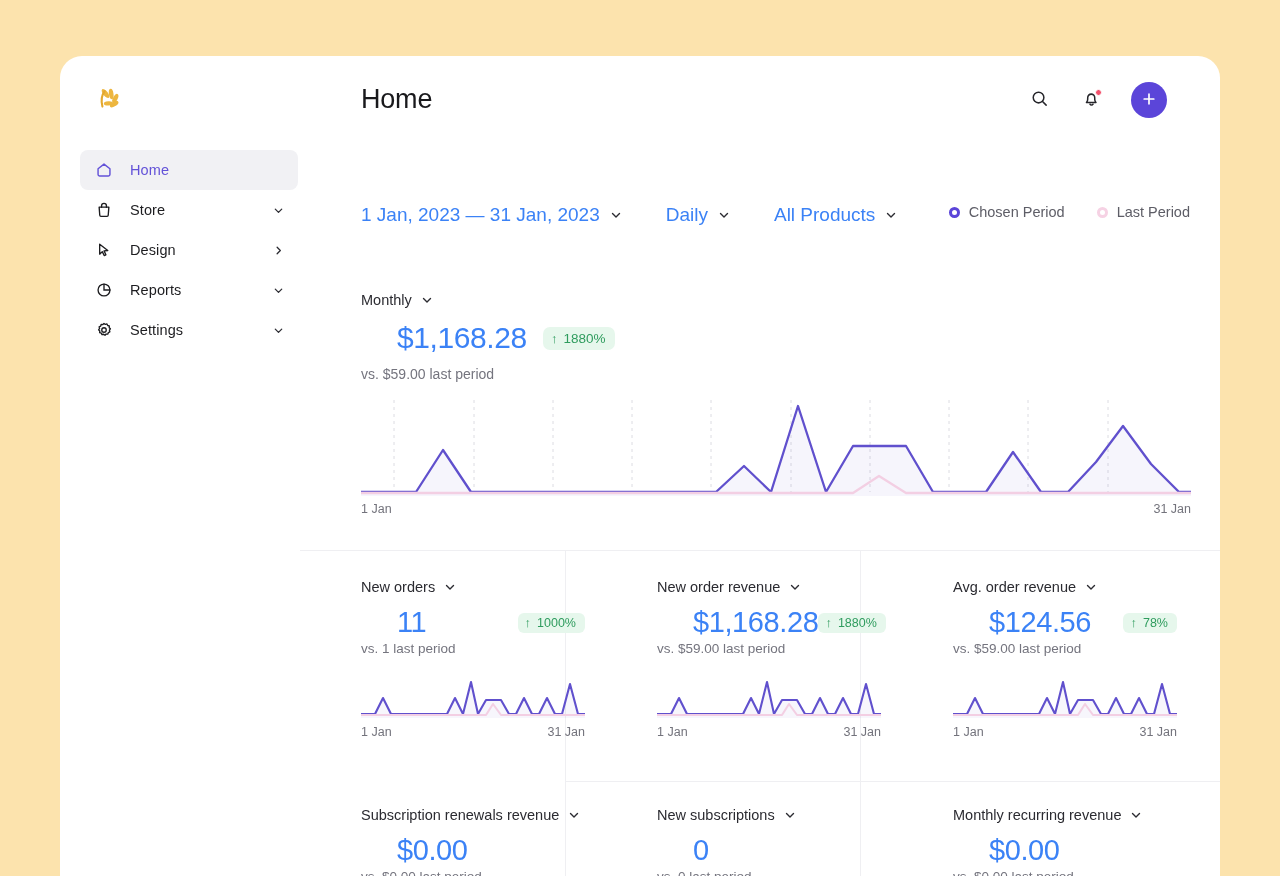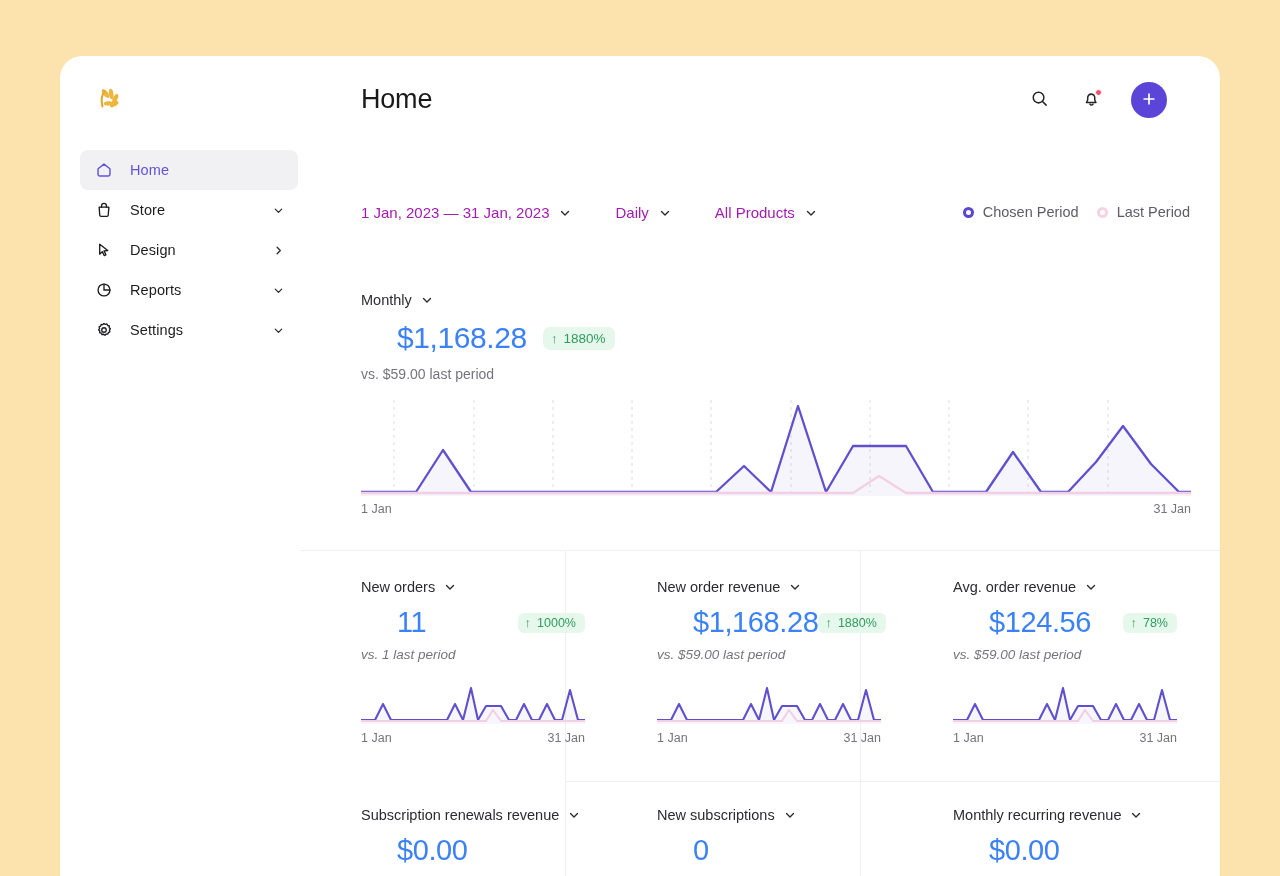--- a/index.html
+++ b/index.html
@@ -101,26 +101,26 @@
   }
 
   .filters {
     position: absolute; left: 61px; top: 48px;
     display: flex; align-items: center;
   }
   .filter {
     display: flex; align-items: center; cursor: pointer;
     margin-right: 44px;
   }
-  .filter-label { font-size: 15px; color: #a21caf; white-space: nowrap; }
+  .filter-label { font-size: 19px; color: #3b82f6; white-space: nowrap; }
   .filter .chev { margin-left: 10px; display:flex; }
 
   .legend {
     position: absolute; right: 30px; top: 48px;
-    display: flex; align-items: center; gap: 18px;
+    display: flex; align-items: center; gap: 32px;
   }
   .legend-item { display: flex; align-items: center; cursor: pointer; }
   .legend-dot {
     width: 11px; height: 11px; border-radius: 50%;
     border: 3px solid #5b45d9; background: #fff;
     margin-right: 9px; flex: 0 0 11px;
   }
   .legend-dot.pink { border-color: #f6d2e4; }
   .legend-text { font-size: 14.5px; color: #5d5d66; white-space: nowrap; }
 
@@ -172,21 +172,21 @@
 
   
   .cards { position: absolute; left: 0; top: 0; width: 920px; }
   .card {
     position: absolute;
     padding: 0;
   }
   .card .metric-value-row { margin-top: 10px; }
   .card .metric-value { font-size: 29px; }
   .card .delta { font-size: 12.5px; padding: 3px 9px 3px 7px; border-radius: 6px; }
-  .card .metric-sub { margin-top: 8px; font-size: 13.5px; font-style: italic; }
+  .card .metric-sub { margin-top: 2px; font-size: 13.5px; }
   .spark { margin-top: 22px; width: 224px; height: 40px; }
   .spark svg { display: block; width: 224px; height: 40px; }
   .spark-axis {
     margin-top: 7px; width: 224px;
     display: flex; justify-content: space-between;
   }
   .spark-axis span { font-size: 12.5px; color: #73737c; }
 
   .delta-right { margin-left: auto; }
 </style>

